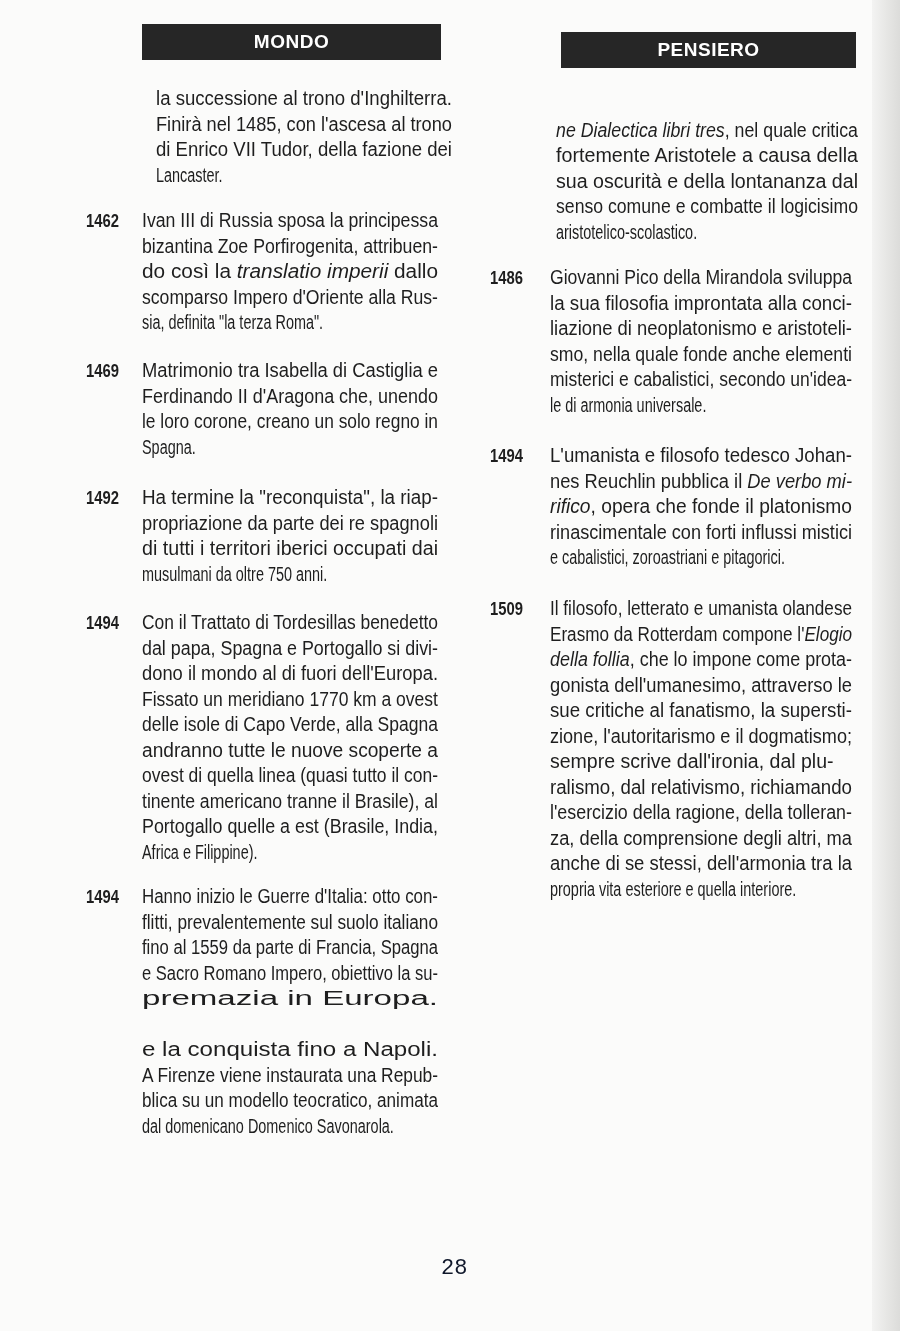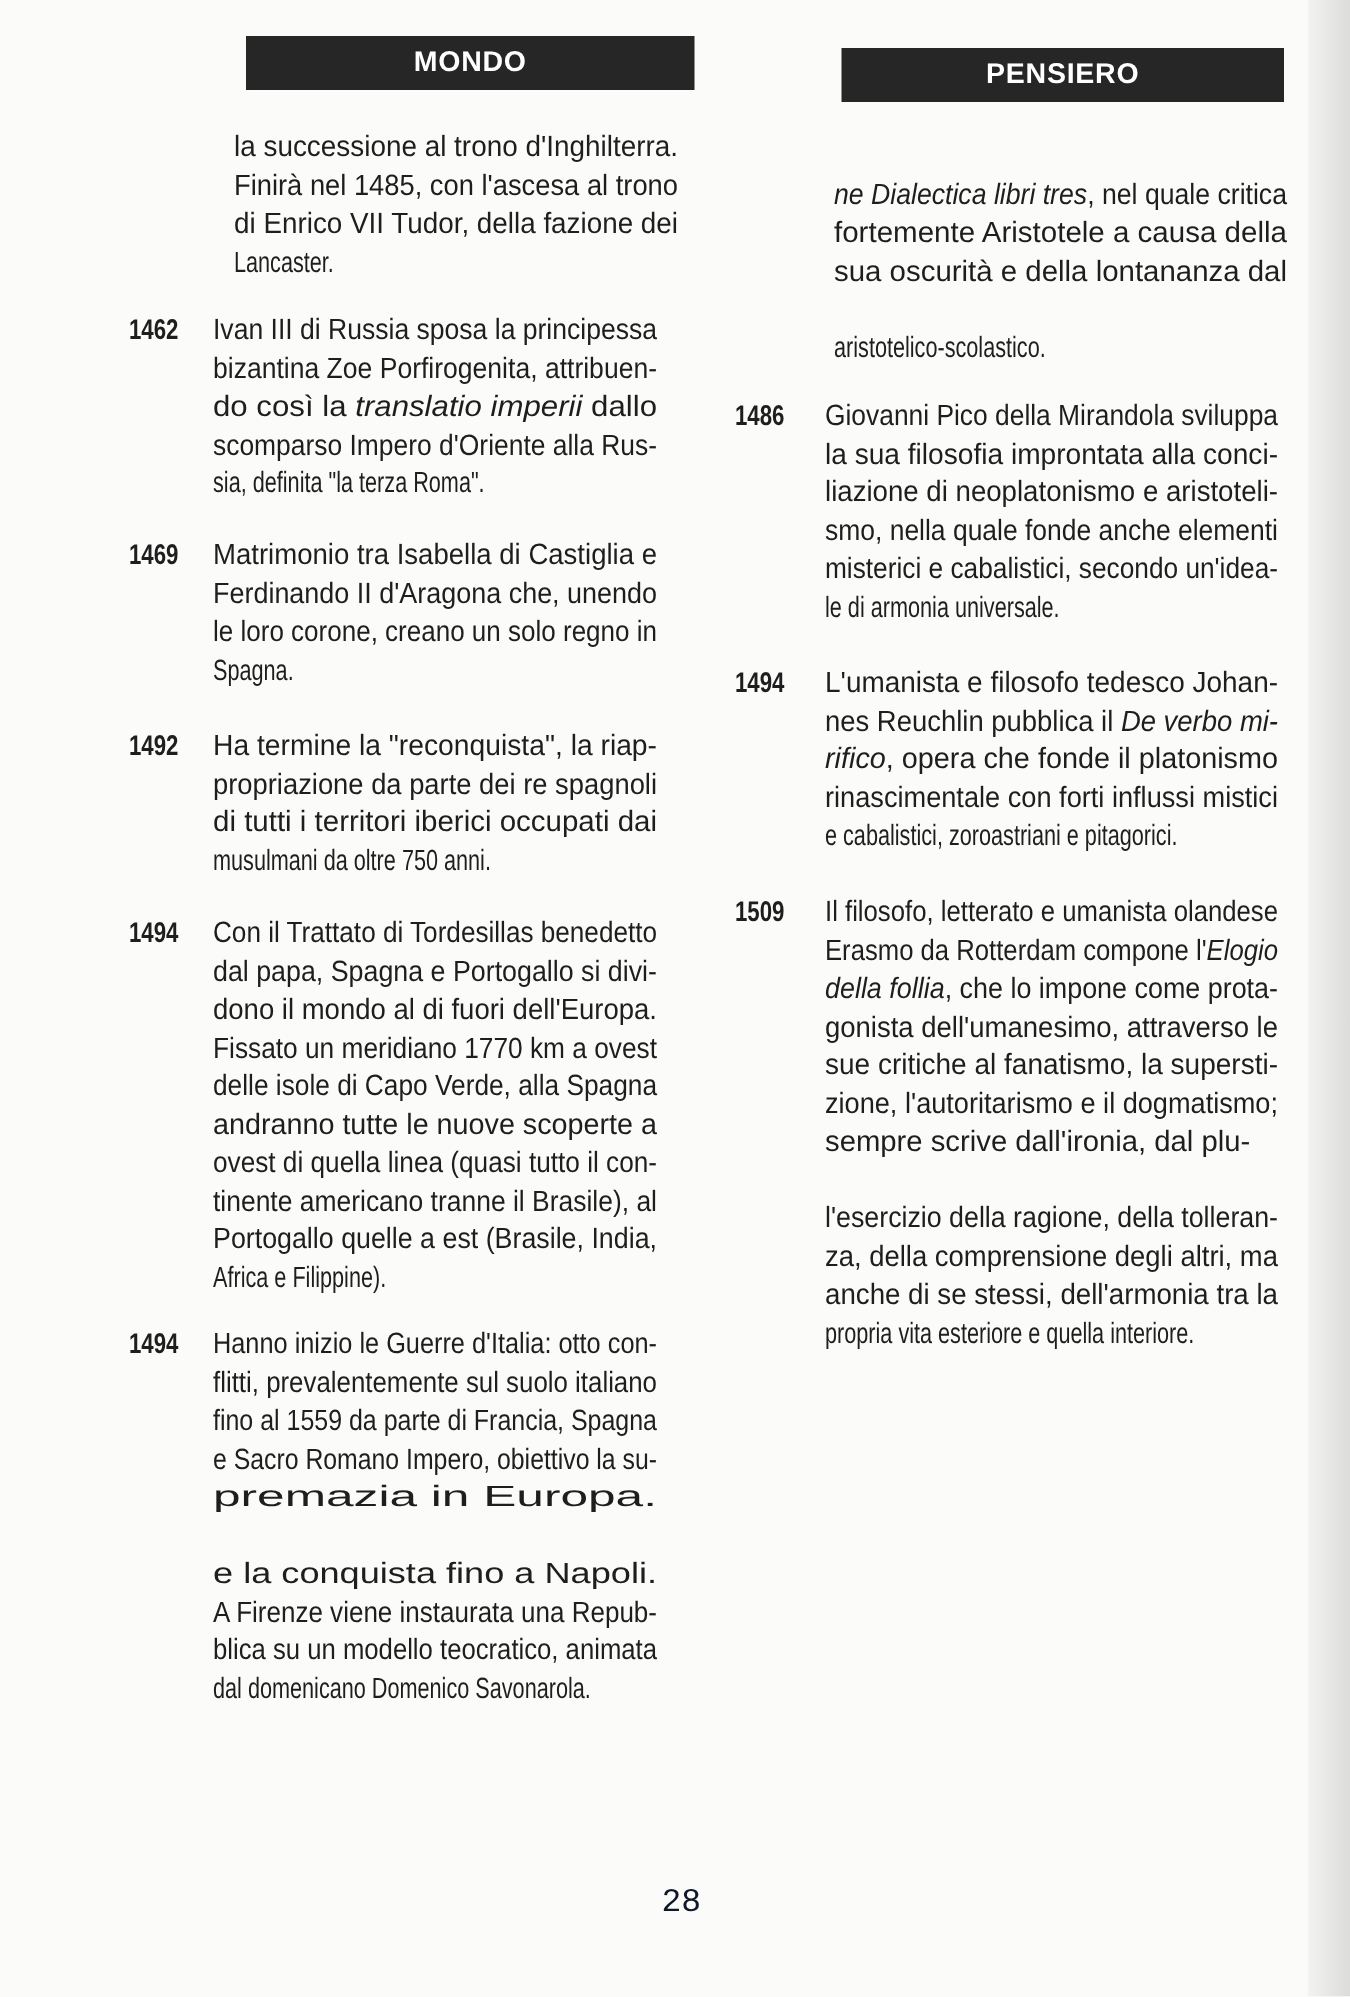--- a/index.html
+++ b/index.html
@@ -12,21 +12,21 @@
   .edge {
     position: absolute; top: 0; right: 0; width: 28px; height: 1331px;
     background: linear-gradient(to right, #f3f3f2 0%, #e6e6e4 55%, #dcdcda 100%);
   }
   .header {
     position: absolute; height: 36px;
     background: #262626;
     color: #ffffff; font-weight: bold; font-size: 19px; letter-spacing: 0.5px;
     display: flex; align-items: center; justify-content: center;
   }
-  .header.mondo { left: 164px; top: 24px; width: 299px; }
+  .header.mondo { left: 142px; top: 24px; width: 299px; }
   .header.pensiero { left: 561px; top: 32px; width: 295px; }
   .col { position: absolute; }
   .col.left { left: 86px; width: 372px; }
   .col.right { left: 490px; width: 372px; }
   .entry { position: absolute; left: 0; width: 100%; }
   .year {
     position: absolute; left: 0; top: 0; width: 54px;
     font-weight: bold; font-size: 19px; line-height: 25.5px;
     transform: scaleX(0.78); transform-origin: left top;
   }
@@ -120,20 +120,21 @@
         <div class="line" style="position: absolute; left: 0px; top: 204px;"><span class="inner" style="transform: scaleX(0.878053);">blica su un modello teocratico, animata</span></div>
         <div class="line" style="position: absolute; left: 0px; top: 229.5px;"><span class="inner" style="transform: scaleX(0.74);">dal domenicano Domenico Savonarola.</span></div>
       </div>
     </div>
   </div>
 <div class="col right" id="col-right">
     <div class="body" style="position: absolute; left: 66px; top: 92px; width: 302px; height: 153px;">
       <div class="line" style="position: absolute; left: 0px; top: 25.5px;"><span class="inner" style="transform: scaleX(0.910581);"><em>ne Dialectica libri tres</em>, nel quale critica</span></div>
       <div class="line" style="position: absolute; left: 0px; top: 51px;"><span class="inner" style="transform: scaleX(1.0094);">fortemente Aristotele a causa della</span></div>
       <div class="line" style="position: absolute; left: 0px; top: 76.5px;"><span class="inner" style="transform: scaleX(1.00567);">sua oscurità e della lontananza dal</span></div>
+      <div class="line" style="position: absolute; left: 0px; top: 102px;"><span class="inner" style="transform: scaleX(0.904657);">senso comune e combatte il logicisimo</span></div>
       <div class="line" style="position: absolute; left: 0px; top: 127.5px;"><span class="inner" style="transform: scaleX(0.74);">aristotelico-scolastico.</span></div>
     </div>
     <div class="entry" style="top: 265px;">
       <div class="year">1486</div>
       <div class="body" style="left: 60px; width: 302px; height: 153px;">
         <div class="line" style="position: absolute; left: 0px; top: 0px;"><span class="inner" style="transform: scaleX(0.901661);">Giovanni Pico della Mirandola sviluppa</span></div>
         <div class="line" style="position: absolute; left: 0px; top: 25.5px;"><span class="inner" style="transform: scaleX(0.960779);">la sua filosofia improntata alla conci-</span></div>
         <div class="line" style="position: absolute; left: 0px; top: 51px;"><span class="inner" style="transform: scaleX(0.944442);">liazione di neoplatonismo e aristoteli-</span></div>
         <div class="line" style="position: absolute; left: 0px; top: 76.5px;"><span class="inner" style="transform: scaleX(0.904488);">smo, nella quale fonde anche elementi</span></div>
         <div class="line" style="position: absolute; left: 0px; top: 102px;"><span class="inner" style="transform: scaleX(0.897557);">misterici e cabalistici, secondo un'idea-</span></div>
@@ -153,20 +154,21 @@
     <div class="entry" style="top: 596px;">
       <div class="year">1509</div>
       <div class="body" style="left: 60px; width: 302px; height: 306px;">
         <div class="line" style="position: absolute; left: 0px; top: 0px;"><span class="inner" style="transform: scaleX(0.878865);">Il filosofo, letterato e umanista olandese</span></div>
         <div class="line" style="position: absolute; left: 0px; top: 25.5px;"><span class="inner" style="transform: scaleX(0.877708);">Erasmo da Rotterdam compone l'<em>Elogio</em></span></div>
         <div class="line" style="position: absolute; left: 0px; top: 51px;"><span class="inner" style="transform: scaleX(0.919505);"><em>della follia</em>, che lo impone come prota-</span></div>
         <div class="line" style="position: absolute; left: 0px; top: 76.5px;"><span class="inner" style="transform: scaleX(0.939895);">gonista dell'umanesimo, attraverso le</span></div>
         <div class="line" style="position: absolute; left: 0px; top: 102px;"><span class="inner" style="transform: scaleX(0.957543);">sue critiche al fanatismo, la supersti-</span></div>
         <div class="line" style="position: absolute; left: 0px; top: 127.5px;"><span class="inner" style="transform: scaleX(0.927492);">zione, l'autoritarismo e il dogmatismo;</span></div>
         <div class="line" style="position: absolute; left: 0px; top: 153px;"><span class="inner" style="transform: scaleX(1.00067);">sempre scrive dall'ironia, dal plu-</span></div>
+        <div class="line" style="position: absolute; left: 0px; top: 178.5px;"><span class="inner" style="transform: scaleX(0.95759);">ralismo, dal relativismo, richiamando</span></div>
         <div class="line" style="position: absolute; left: 0px; top: 204px;"><span class="inner" style="transform: scaleX(0.915152);">l'esercizio della ragione, della tolleran-</span></div>
         <div class="line" style="position: absolute; left: 0px; top: 229.5px;"><span class="inner" style="transform: scaleX(0.938116);">za, della comprensione degli altri, ma</span></div>
         <div class="line" style="position: absolute; left: 0px; top: 255px;"><span class="inner" style="transform: scaleX(0.946291);">anche di se stessi, dell'armonia tra la</span></div>
         <div class="line" style="position: absolute; left: 0px; top: 280.5px;"><span class="inner" style="transform: scaleX(0.74);">propria vita esteriore e quella interiore.</span></div>
       </div>
     </div>
   </div>
 
 <div class="pagenum">28</div>
 

